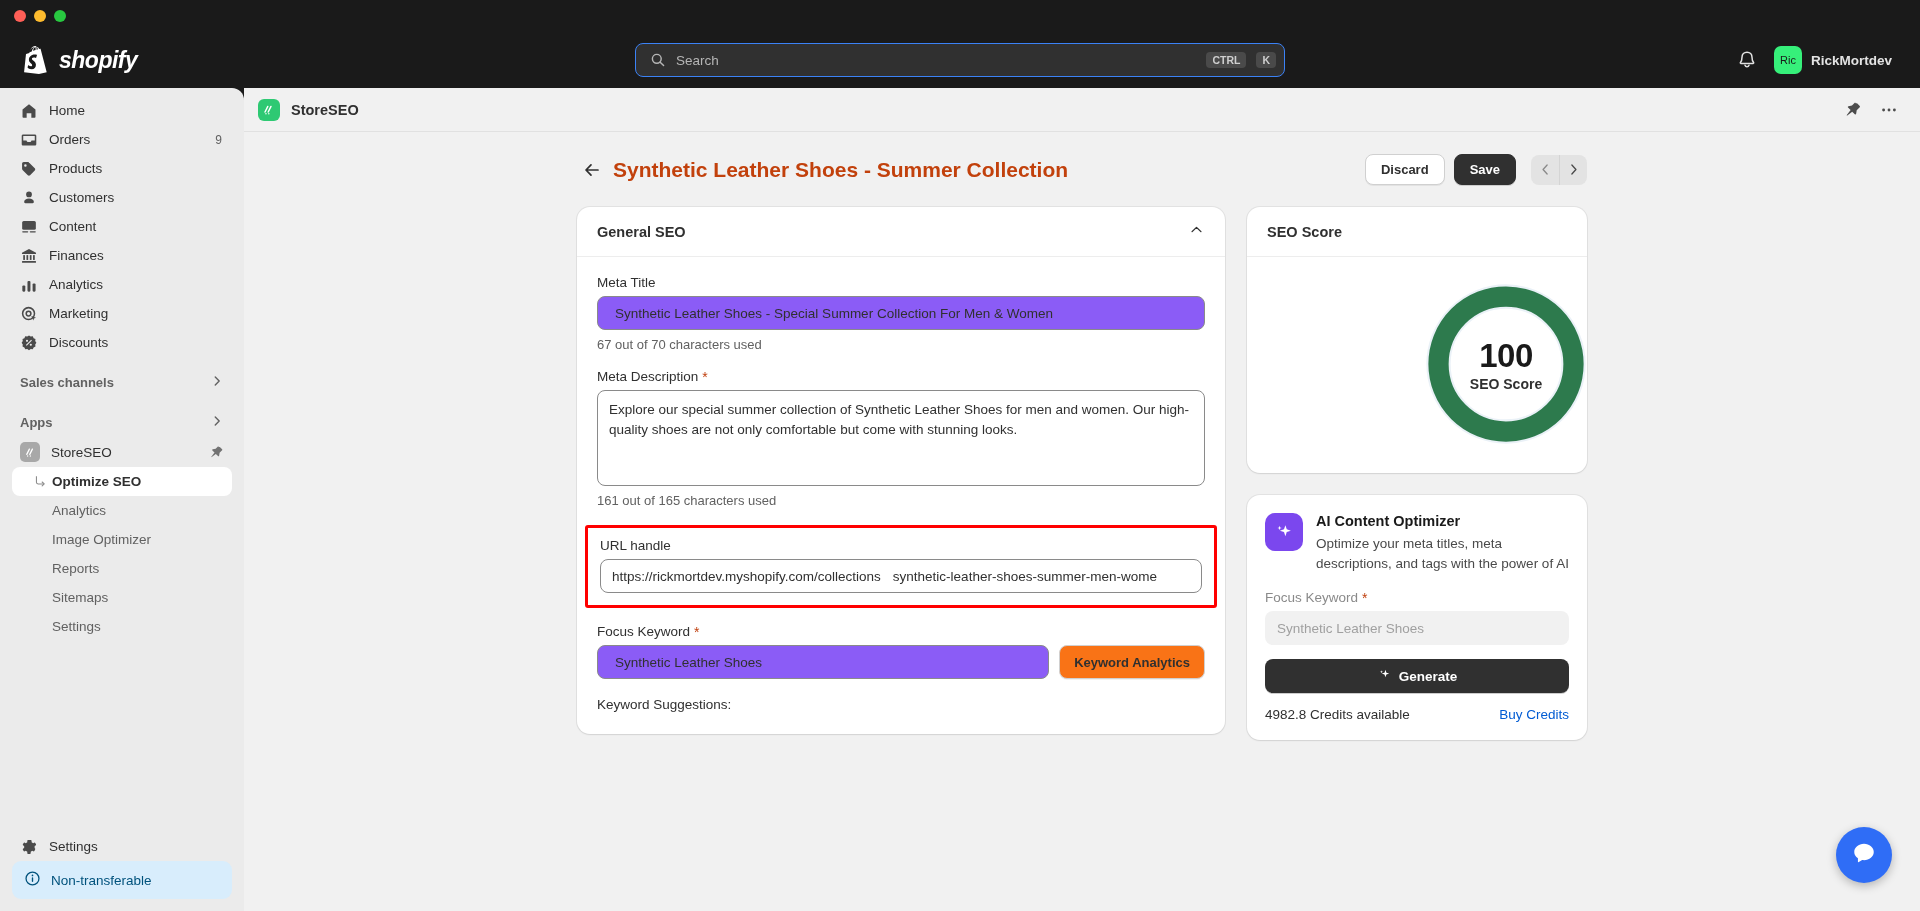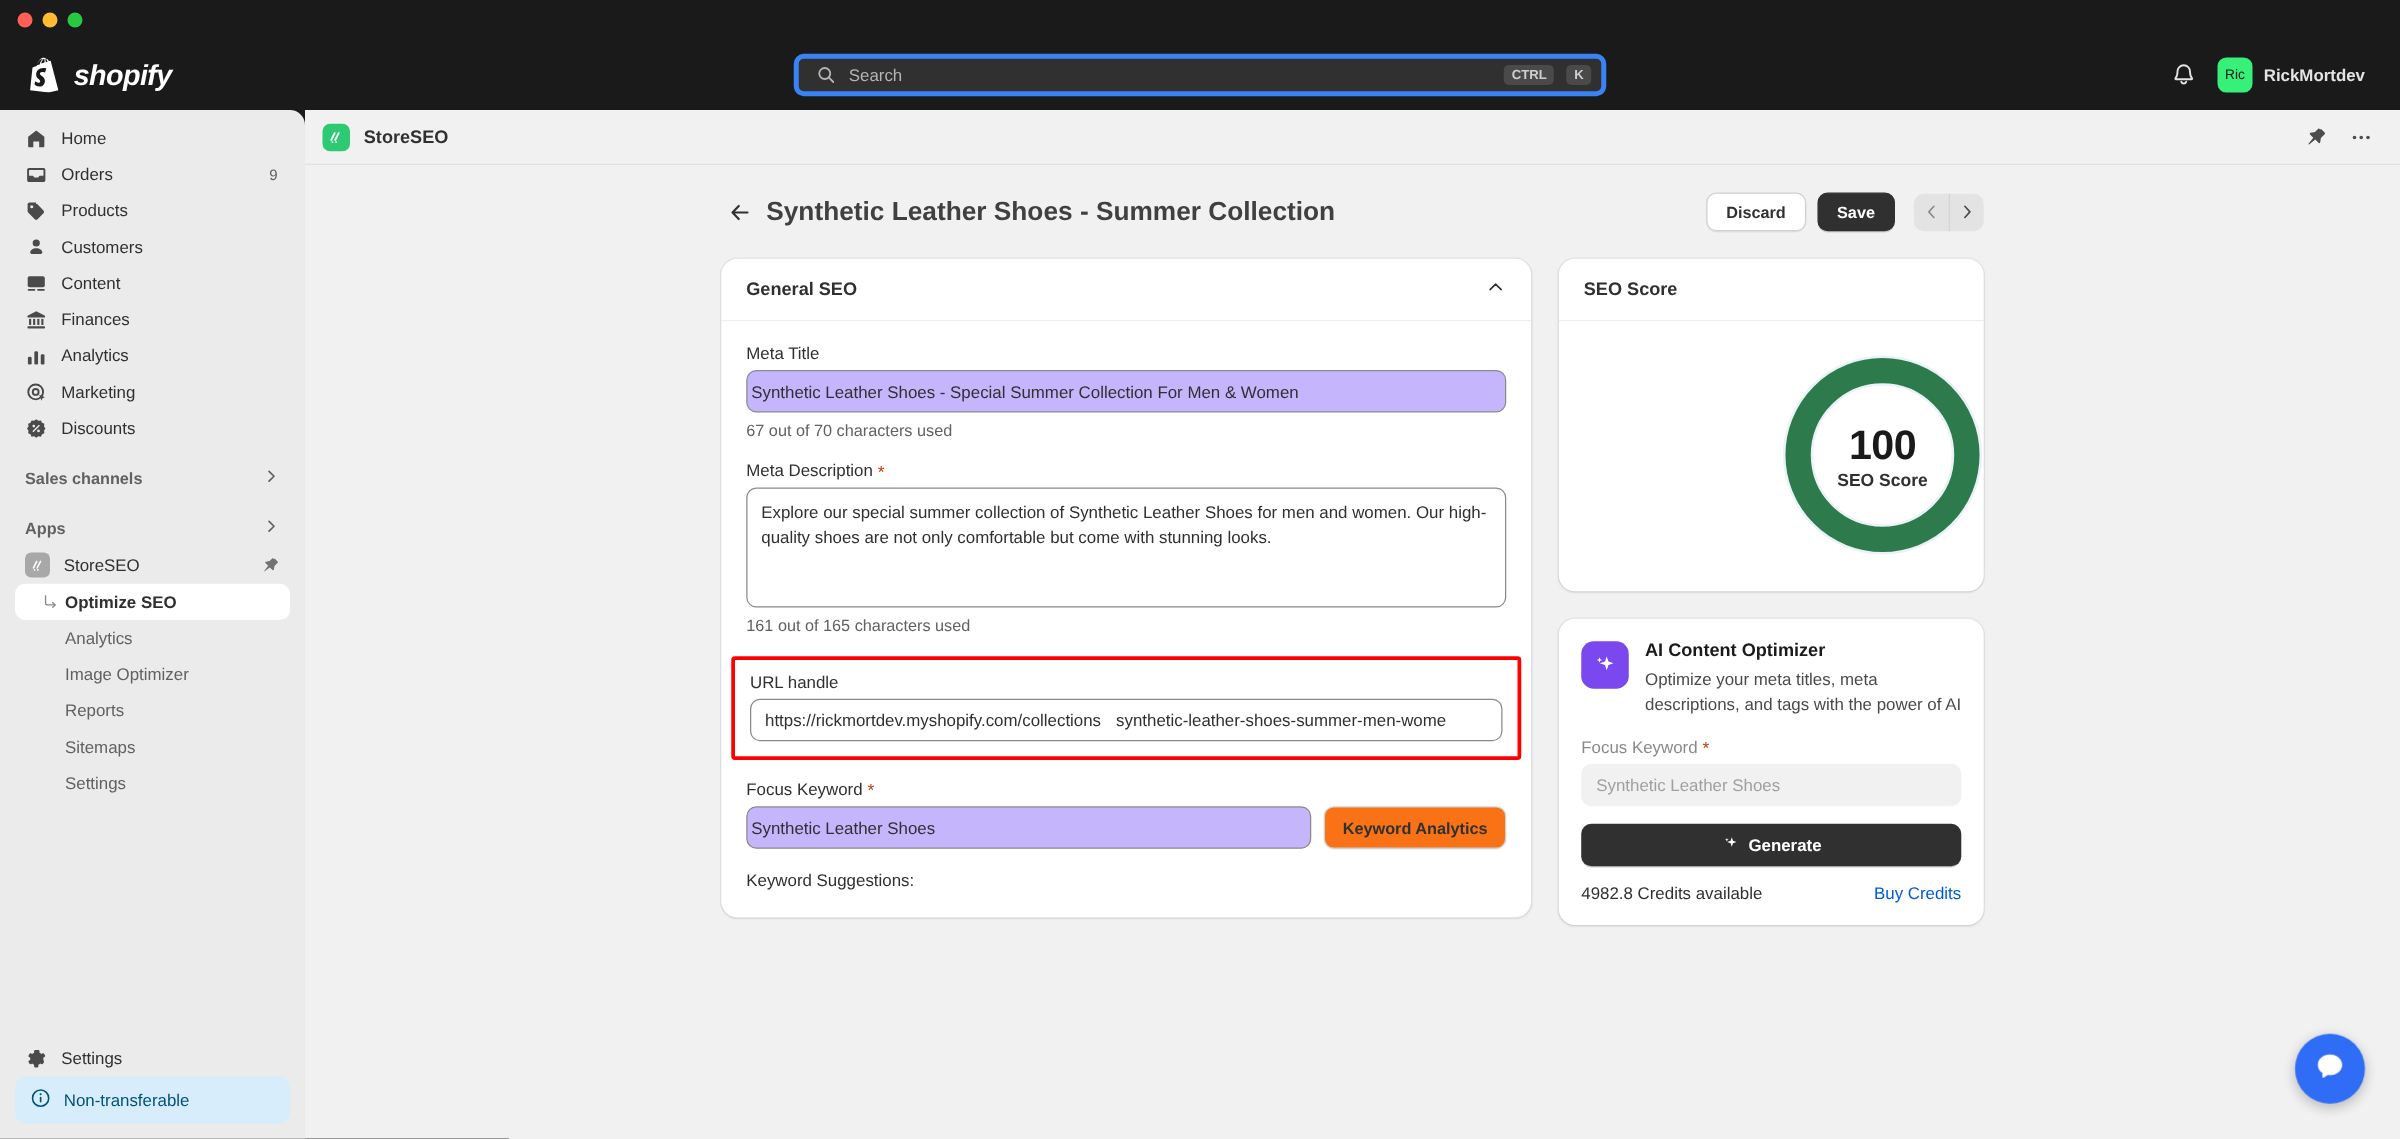--- a/index.html
+++ b/index.html
@@ -34,21 +34,21 @@
   .brand-logo { width: 26px; height: 28px; }
   .brand-name {
     color: #fff; font-size: 23px; font-weight: bold;
     font-style: italic; letter-spacing: -0.5px;
   }
   .search-wrap {
     position: absolute; left: 50%; transform: translateX(-50%);
     width: 650px;
   }
   .searchbox {
-    height: 34px; background: #303030; border: 4px solid #3b82f6;
+    height: 34px; background: #303030; border: 1px solid #3b82f6;
     border-radius: 8px; display: flex; align-items: center;
     padding: 0 8px 0 14px; gap: 10px;
   }
   .search-icon { width: 16px; height: 16px; flex: none; }
   .search-ph { color: #b5b5b5; font-size: 13.5px; flex: 1; }
   .kbd {
     background: #4a4a4a; color: #cfcfcf; font-size: 10.5px;
     border-radius: 4px; padding: 3px 6px; font-weight: 600; line-height: 1;
   }
   .topbar-right {
@@ -160,21 +160,21 @@
 
   
   .title-row {
     display: flex; align-items: center; margin-bottom: 22px;
     padding-left: 2px;
   }
   .back-btn {
     width: 26px; height: 26px; display: flex; align-items: center;
     justify-content: center; cursor: pointer; margin-right: 8px;
   }
-  .page-title { font-size: 21px; font-weight: bold; color: #404040; }
+  .page-title { font-size: 21px; font-weight: bold; color: #c2410c; }
   .title-actions { margin-left: auto; display: flex; align-items: center; gap: 9px; }
   .btn {
     height: 31px; border-radius: 8px; font-size: 13px; font-weight: bold;
     display: flex; align-items: center; justify-content: center;
     cursor: pointer; padding: 0 15px;
   }
   .btn-discard {
     background: #fff; color: #303030;
     border: 1px solid #d0d0d0;
     box-shadow: 0 1px 0 rgba(0,0,0,0.06);
@@ -210,22 +210,22 @@
   .card-head .collapse { margin-left: auto; cursor: pointer; }
   .card-body { padding: 18px 20px 22px 20px; }
 
   .field-label {
     font-size: 13.5px; color: #303030; margin-bottom: 6px;
     display: flex; align-items: center; gap: 4px;
   }
   .req { color: #c0400f; font-size: 14px; line-height: 1; }
   .input {
     width: 100%; height: 34px; border: 1px solid #8a8a8a;
-    border-radius: 8px; background: #c4b5fd;
-    display: flex; align-items: center; padding: 0 3px;
+    border-radius: 8px; background: #8b5cf6;
+    display: flex; align-items: center; padding: 0 17px;
     font-size: 13.5px; color: #303030;
   }
   .helper { font-size: 13px; color: #616161; margin-top: 7px; }
   .textarea {
     width: 100%; height: 96px; border: 1px solid #8a8a8a;
     border-radius: 8px; background: #fff; padding: 9px 11px;
     font-size: 13.5px; color: #303030; line-height: 1.45;
   }
   .block { margin-bottom: 17px; }
 

